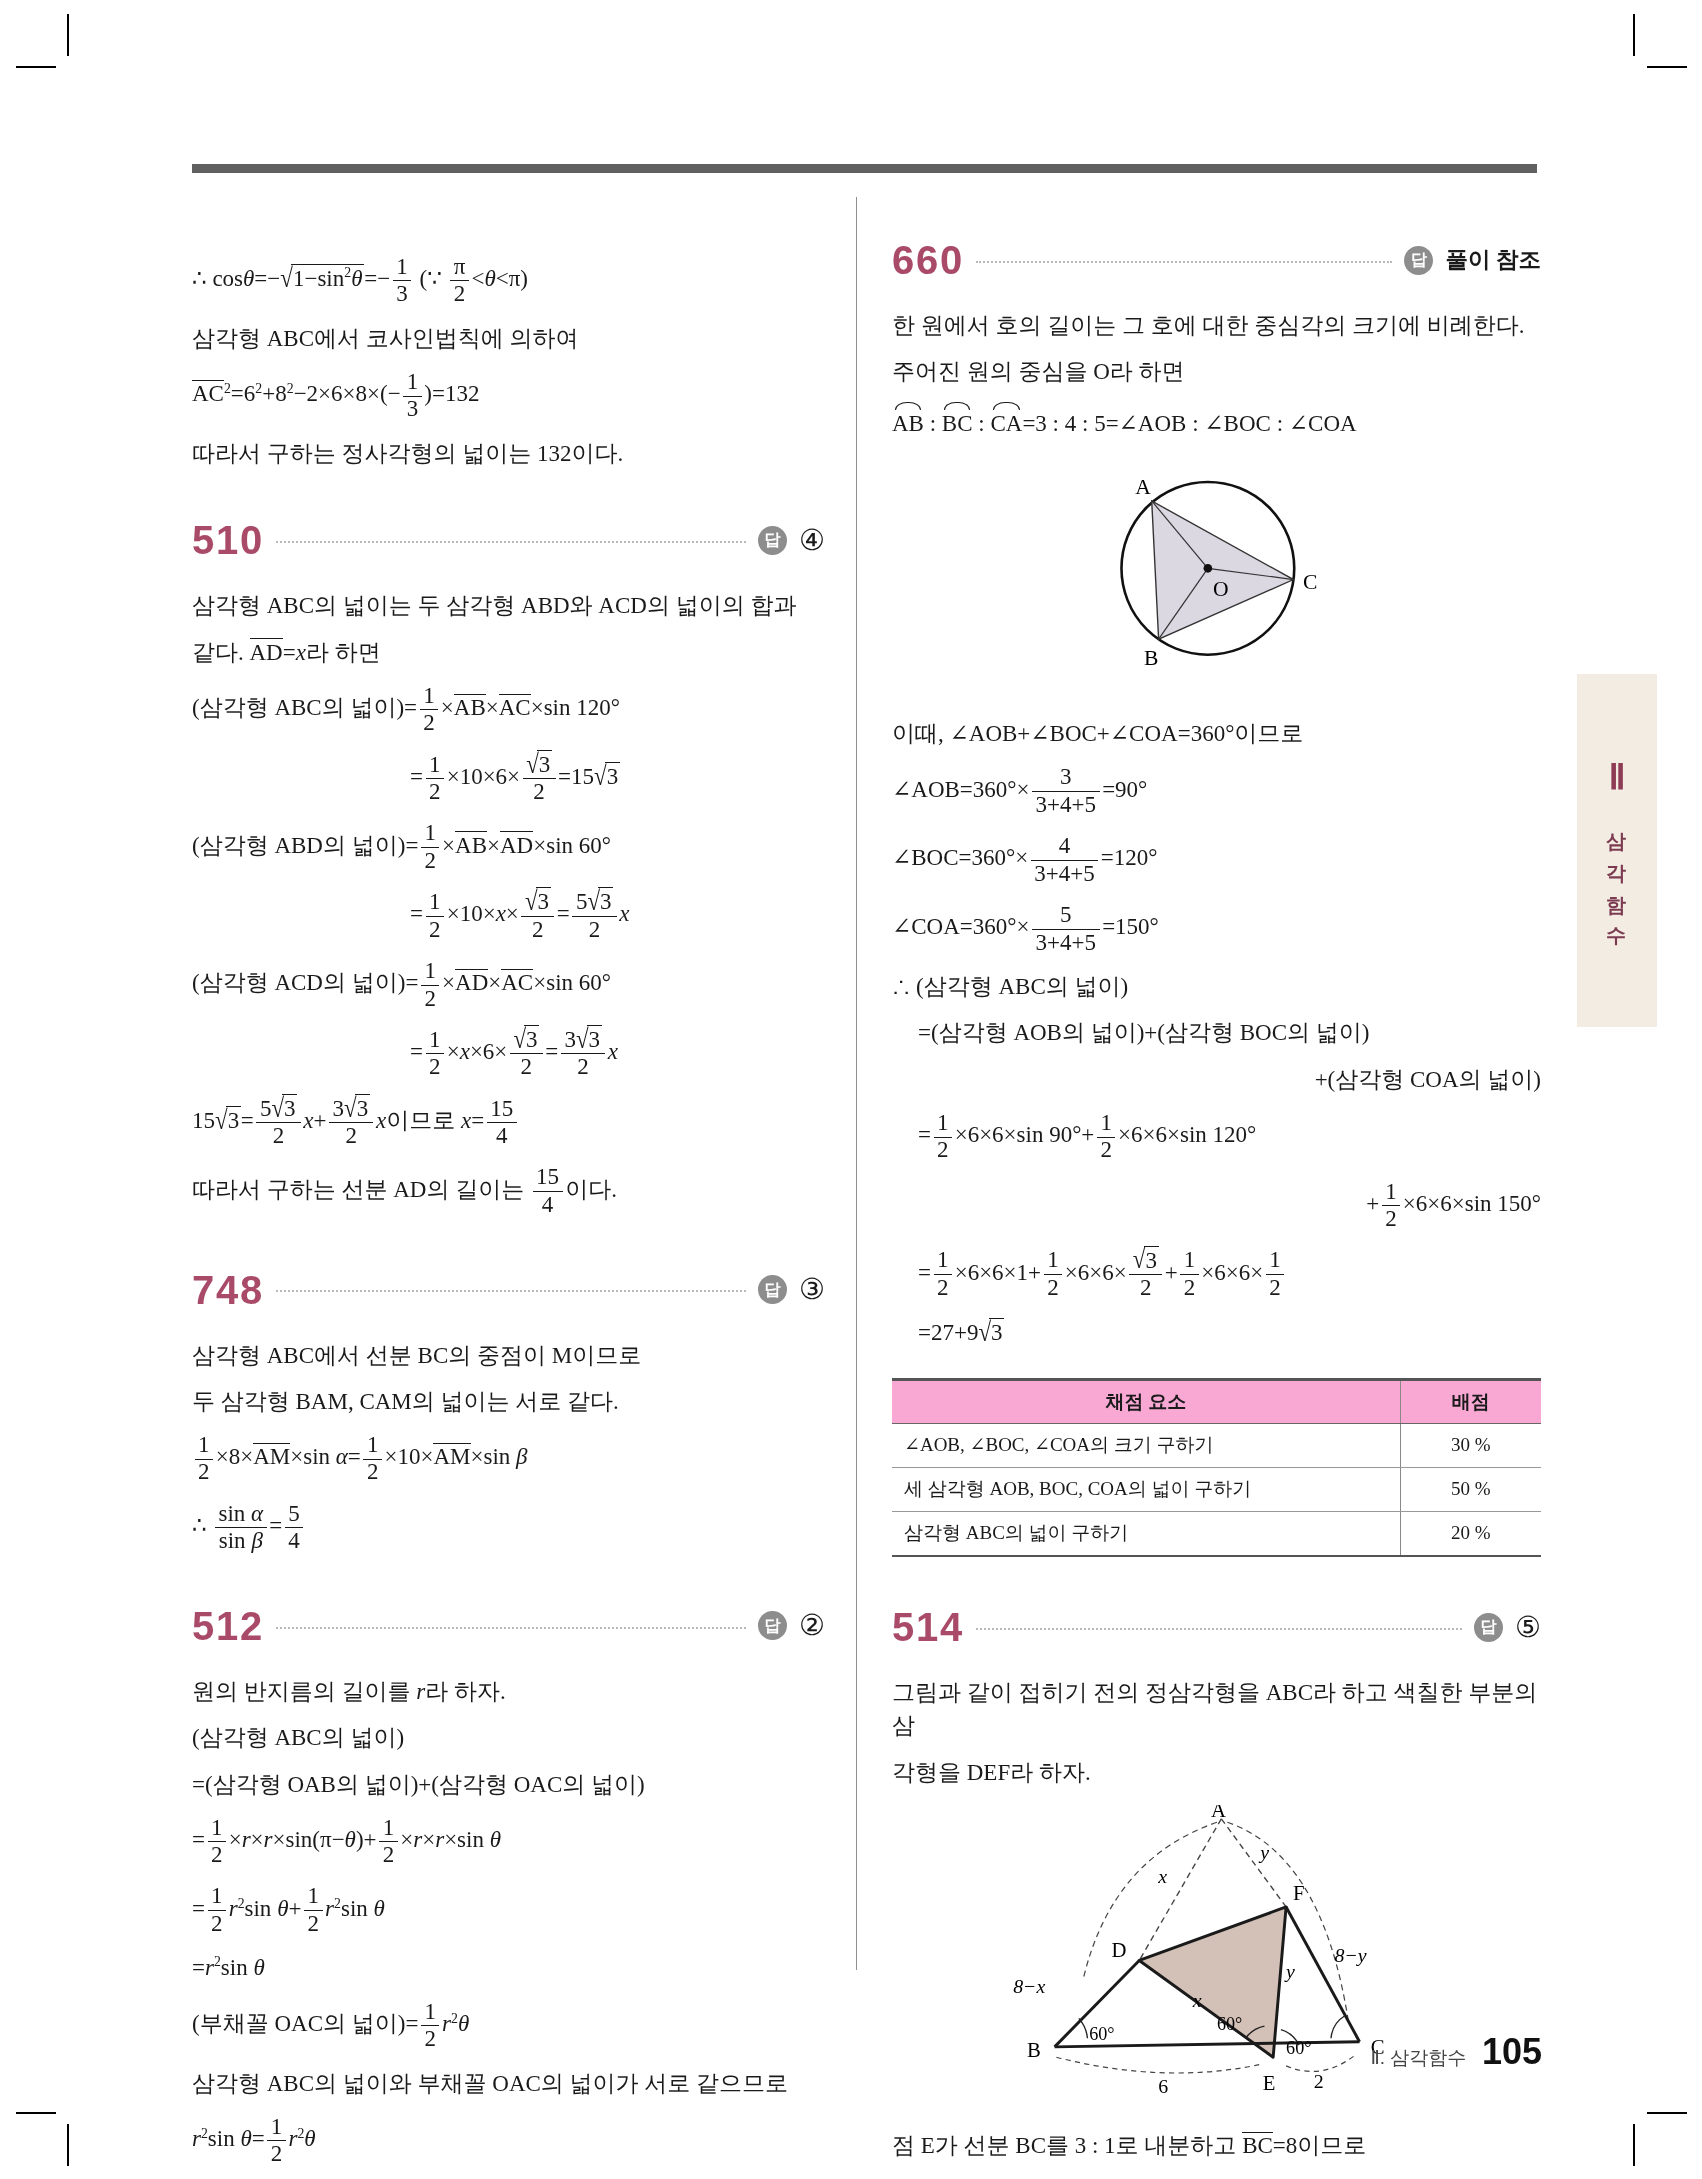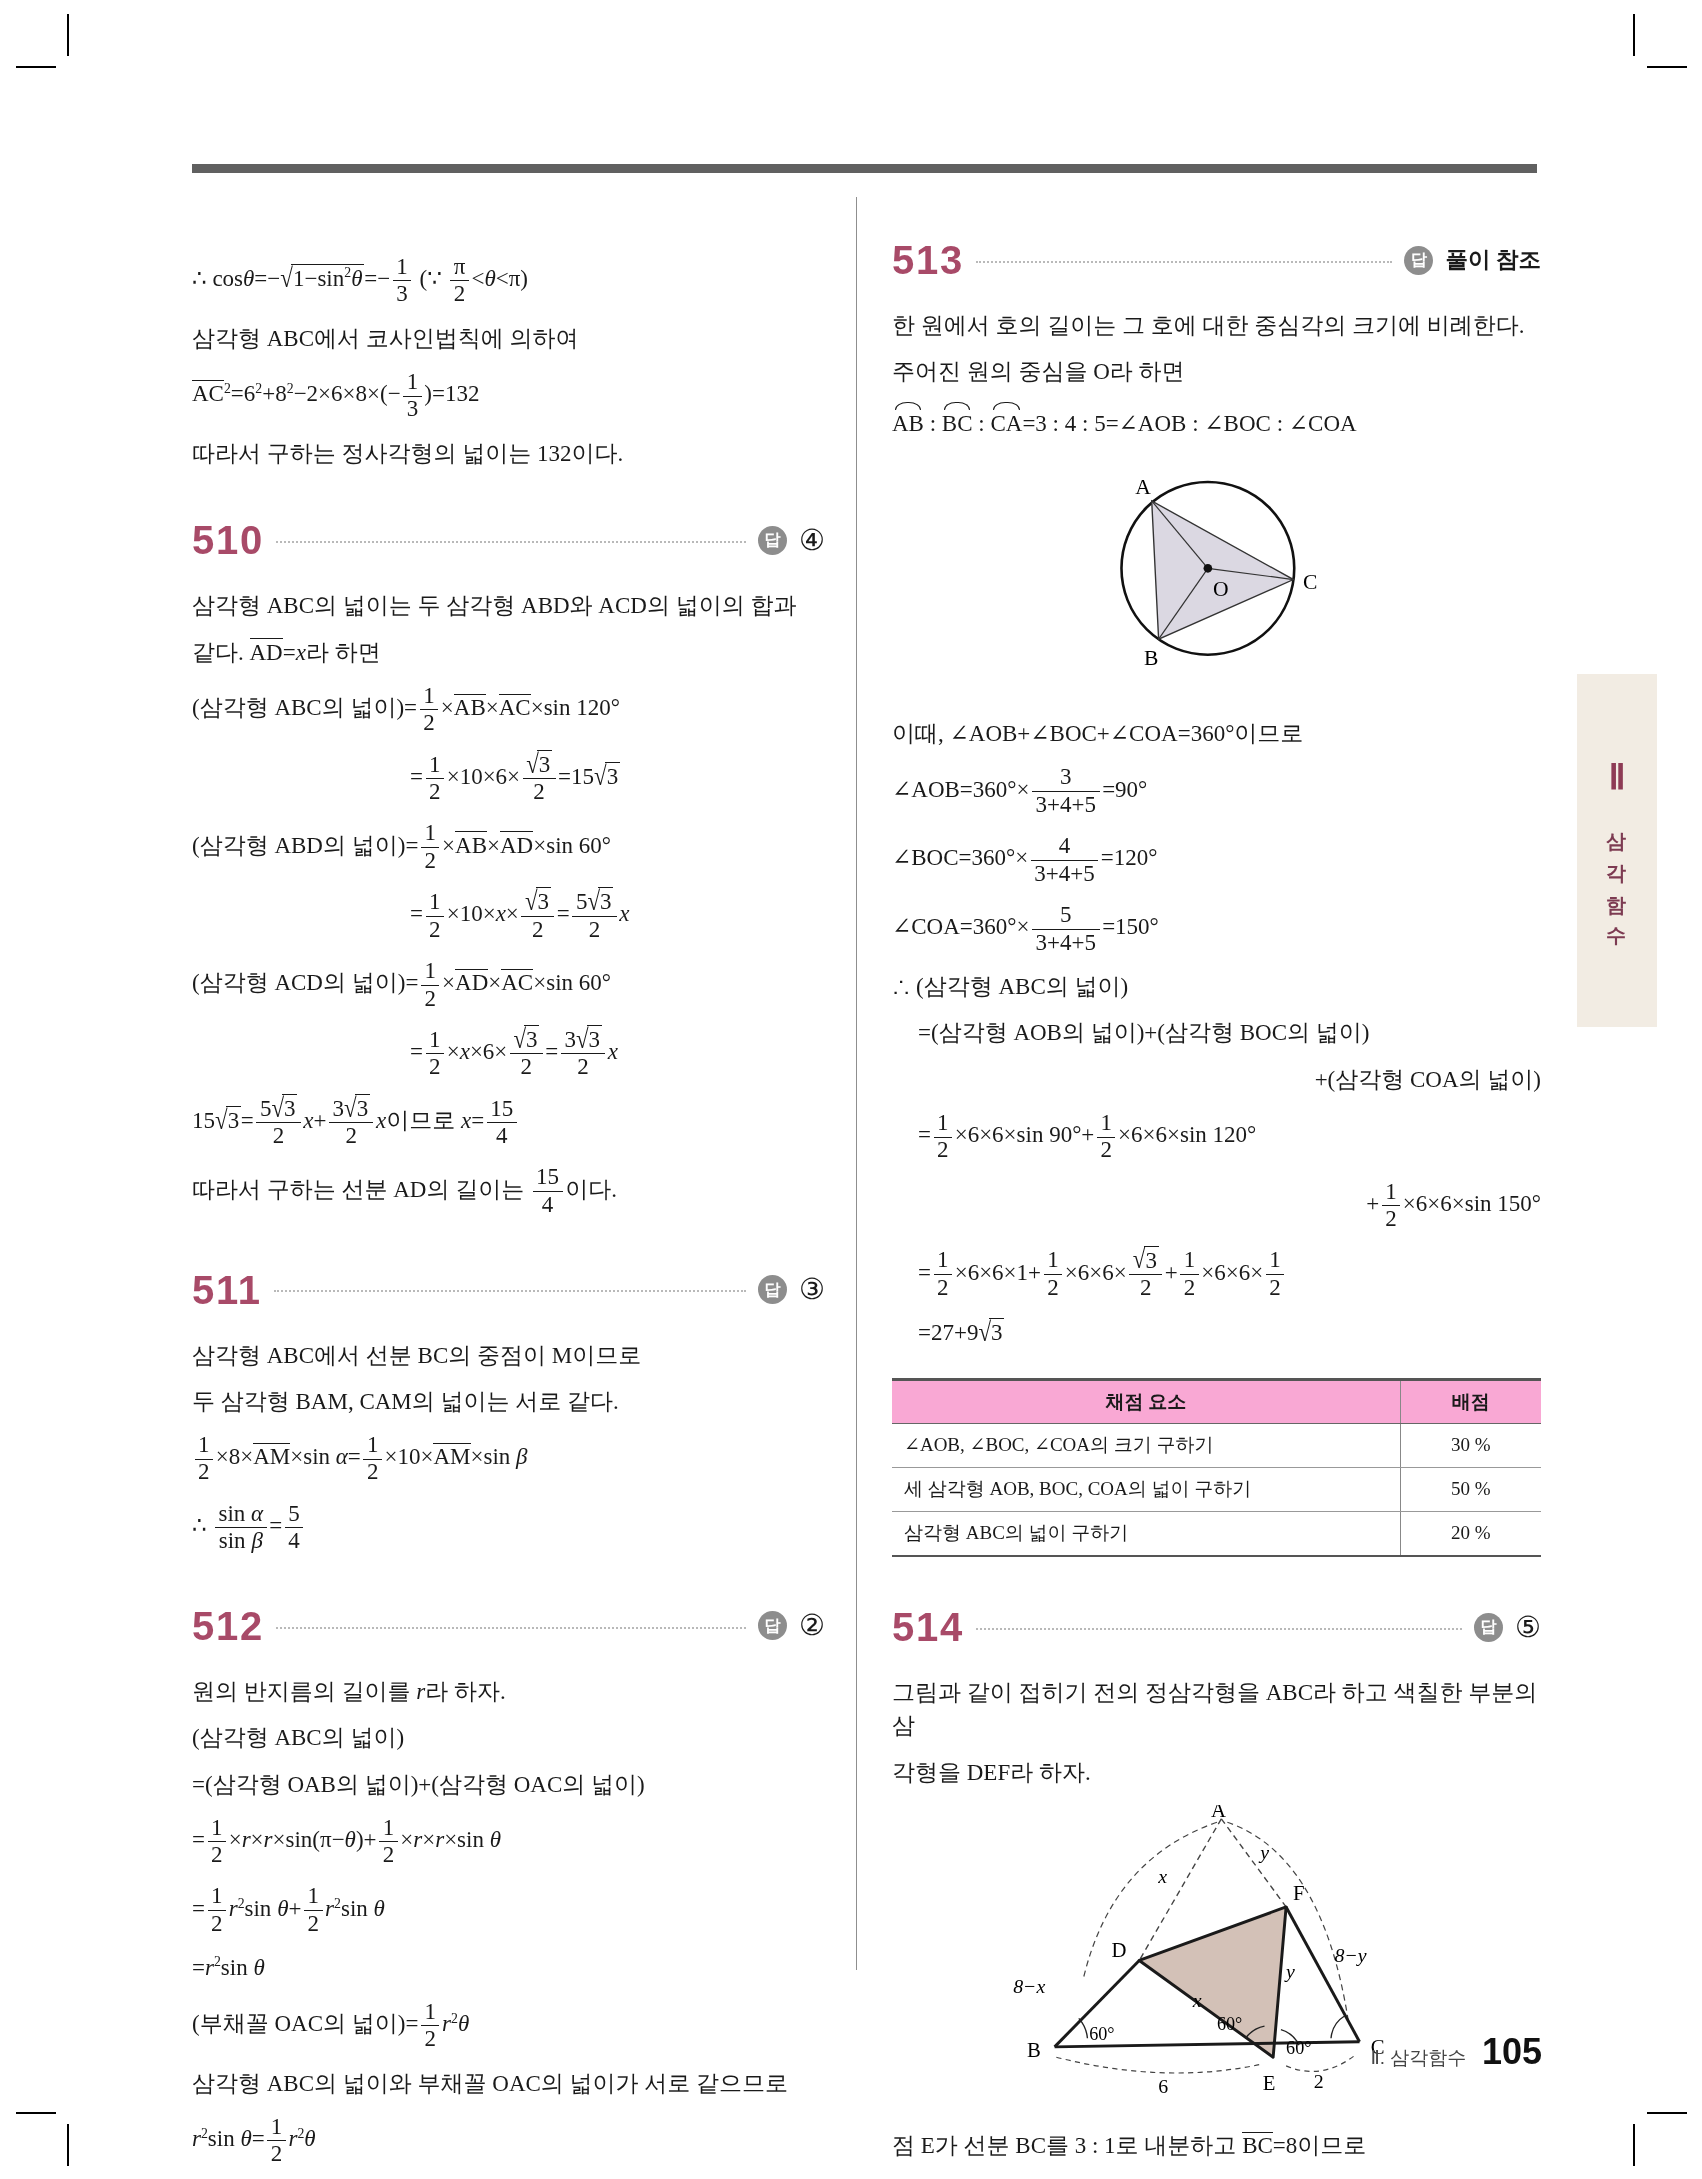--- a/index.html
+++ b/index.html
@@ -165,21 +165,21 @@
             </span></div>
           <div class="ln">따라서 구하는 선분 AD의 길이는 <span class="fr">
               <span class="fn">15</span>
               <span class="fd">4</span>
             </span>이다.</div>
         </div>
     </div>
 
     <div class="sec">
       <div class="sechead">
-        <span class="secnum">511</span>
+        <span class="secnum">748</span>
         <span class="leader"></span>
         <span class="badge">답</span>
         <span class="ansnum">③</span>
       </div>
       <div>
           <div class="ln">삼각형 ABC에서 선분 BC의 중점이 M이므로</div>
           <div class="ln">두 삼각형 BAM, CAM의 넓이는 서로 같다.</div>
           <div class="ln"><span class="fr">
               <span class="fn">1</span>
               <span class="fd">2</span>
@@ -234,21 +234,21 @@
             </span><i>r</i><sup>2</sup><i>θ</i></div>
         </div>
     </div>
 
   </div>
 
   <div class="col col-right">
 
     <div class="sec">
       <div class="sechead">
-        <span class="secnum">513</span>
+        <span class="secnum">660</span>
         <span class="leader"></span>
         <span class="badge">답</span>
         <span class="anstext">풀이 참조</span>
       </div>
       <div>
           <div class="ln">한 원에서 호의 길이는 그 호에 대한 중심각의 크기에 비례한다.</div>
           <div class="ln">주어진 원의 중심을 O라 하면</div>
           <div class="ln"><span class="ar">AB</span> : <span class="ar">BC</span> : <span class="ar">CA</span>=3 : 4 : 5=∠AOB : ∠BOC : ∠COA</div>
         </div>
 

